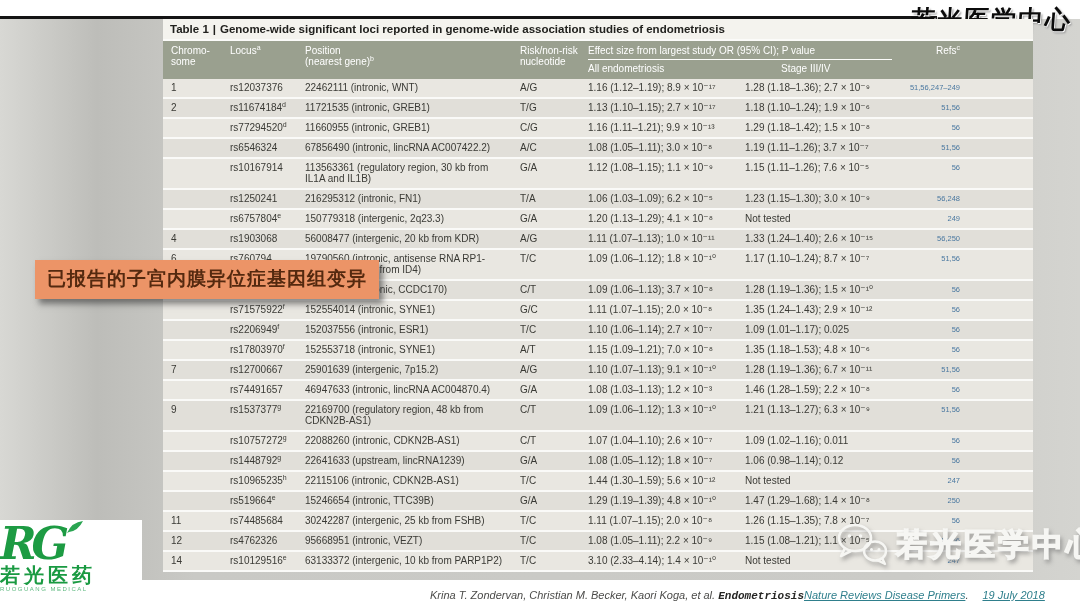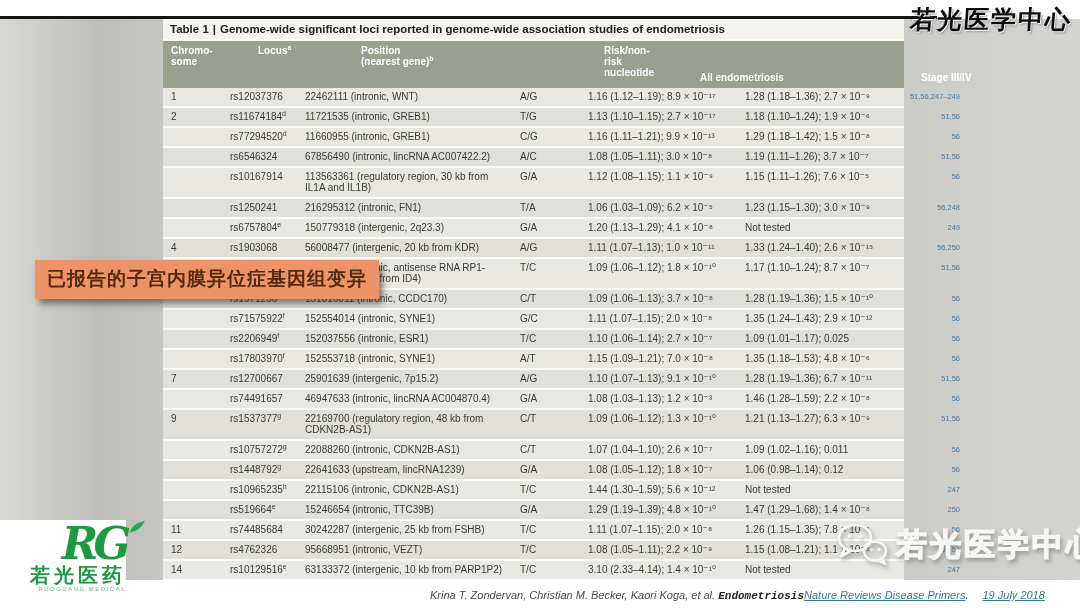--- a/index.html
+++ b/index.html
@@ -6,27 +6,27 @@
   .slide{position:relative;width:1080px;height:608px;background:#ffffff;overflow:hidden;
          font-family:"Liberation Sans","DejaVu Sans",sans-serif;}
   .band{position:absolute;left:0;top:19px;height:561px;width:1080px;
         background:linear-gradient(90deg,#d8d8d4 0%,#bdbdb9 9%,#c9c9c5 18%,#cbcbc7 84%,#d4d4d0 100%);}
   .topline{position:absolute;left:0;top:16px;width:937px;height:3px;background:#141414;}
   
   .brand{position:absolute;top:3px;right:8px;font-family:"DejaVu Serif",serif;
          font-weight:bold;font-size:25px;letter-spacing:2px;color:#0b0b0b;
          text-shadow:1px 1px 0 #fff,2px 2px 2px #9a9a9a;transform:skewX(-4deg);}
   
-  .table-wrap{position:absolute;left:163px;top:19px;width:741px;}
+  .table-wrap{position:absolute;left:163px;top:19px;width:870px;}
   .t-title{background:#f4f3ee;color:#21211e;font-size:11.5px;font-weight:bold;
            padding:4px 8px 4px 7px;}
   .t-title .sep{margin:0 4px;}
   .thead{display:grid;grid-template-columns:62px 75px 215px 68px 157px 160px 67px;
          grid-template-rows:auto auto;background:#9aa08f;color:#ffffff;
-         font-size:10px;font-weight:bold;line-height:11px;border-top:2px solid #fbfbf9;gap:28px;}
+         font-size:10px;font-weight:normal;line-height:11px;border-top:2px solid #fbfbf9;}
   .thead .h{padding:4px 5px 5px 5px;}
   .h-span{grid-row:1/3;}
   .h-chromo{padding-left:8px!important;}
   .h-group{grid-column:5/7;grid-row:1;margin:4px 8px 0 5px;padding-bottom:3px;
            border-bottom:1px solid #fdfdfb;}
   .h-sub-all{grid-column:5;grid-row:2;padding:3px 5px 5px 5px;}
   .h-sub-stage{grid-column:6;grid-row:2;padding:3px 5px 5px 5px;margin-left:36px;}
   .h-refs{text-align:right;padding-right:7px!important;}
   sup{font-size:7px;line-height:0;}
   .tbody{font-size:10px;color:#3a3a35;line-height:11px;}
@@ -45,22 +45,22 @@
                filter:drop-shadow(2px 3px 2px rgba(105,105,105,.55));}
   .wechat-mark .wm-text{font-family:sans-serif;font-size:31px;font-weight:bold;letter-spacing:3px;
                color:transparent;-webkit-text-stroke:1.4px #f6f6f3;white-space:nowrap;}
   
   .citation{position:absolute;left:430px;right:40px;bottom:6px;text-align:center;
             font-size:11px;font-style:italic;color:#4b4b49;white-space:nowrap;}
   .citation .cit-title{font-weight:bold;color:#262624;font-style:italic;font-family:Liberation Mono, monospace;}
   .citation a{color:#2f7f8c;text-decoration:underline;}
   .citation .cit-date{margin-left:14px;}
   
-  .rg-box{position:absolute;left:0;bottom:0;width:126px;height:88px;background:#ffffff;
-          text-align:right;padding-top:2px;box-sizing:border-box;}
+  .rg-box{position:absolute;left:0;bottom:0;width:142px;height:88px;background:#ffffff;
+          text-align:left;padding-top:2px;box-sizing:border-box;}
   .rg-mark{font-family:"DejaVu Serif",serif;font-weight:bold;font-style:italic;font-size:44px;
            line-height:44px;color:#1d9b43;letter-spacing:-5px;position:relative;}
   .rg-leaf{position:absolute;margin-left:2px;margin-top:-2px;}
   .rg-cn{font-family:sans-serif;font-size:20px;font-weight:bold;color:#1a9a42;letter-spacing:4px;
          line-height:19px;}
   .rg-en{font-size:6px;color:#5cb87e;letter-spacing:1.5px;line-height:8px;}
 </style>
 </head>
 <body>
 
@@ -73,20 +73,21 @@
   <div class="table-wrap">
     <div class="t-title">
       <span>Table 1</span><span class="sep">|</span><span>Genome-wide significant loci reported in genome-wide association studies of endometriosis</span>
     </div>
 
     <div class="thead">
       <div class="h h-span h-chromo">Chromo-some</div>
       <div class="h h-span"><span>Locus</span><sup>a</sup></div>
       <div class="h h-span"><span>Position</span><br><span>(nearest gene)</span><sup>b</sup></div>
       <div class="h h-span">Risk/non-risk nucleotide</div>
+      <div class="h-group">Effect size from largest study OR (95% CI); P value</div>
       <div class="h-sub-all">All endometriosis</div>
       <div class="h-sub-stage">Stage III/IV</div>
       <div class="h h-span h-refs"><span>Refs</span><sup>c</sup></div>
     </div>
 
     <div class="tbody">
     <div class="trow">
       <div class="c c-chromo">1</div>
       <div class="c"><span>rs12037376</span><sup></sup></div>
       <div class="c">22462111 (intronic, WNT)</div>

